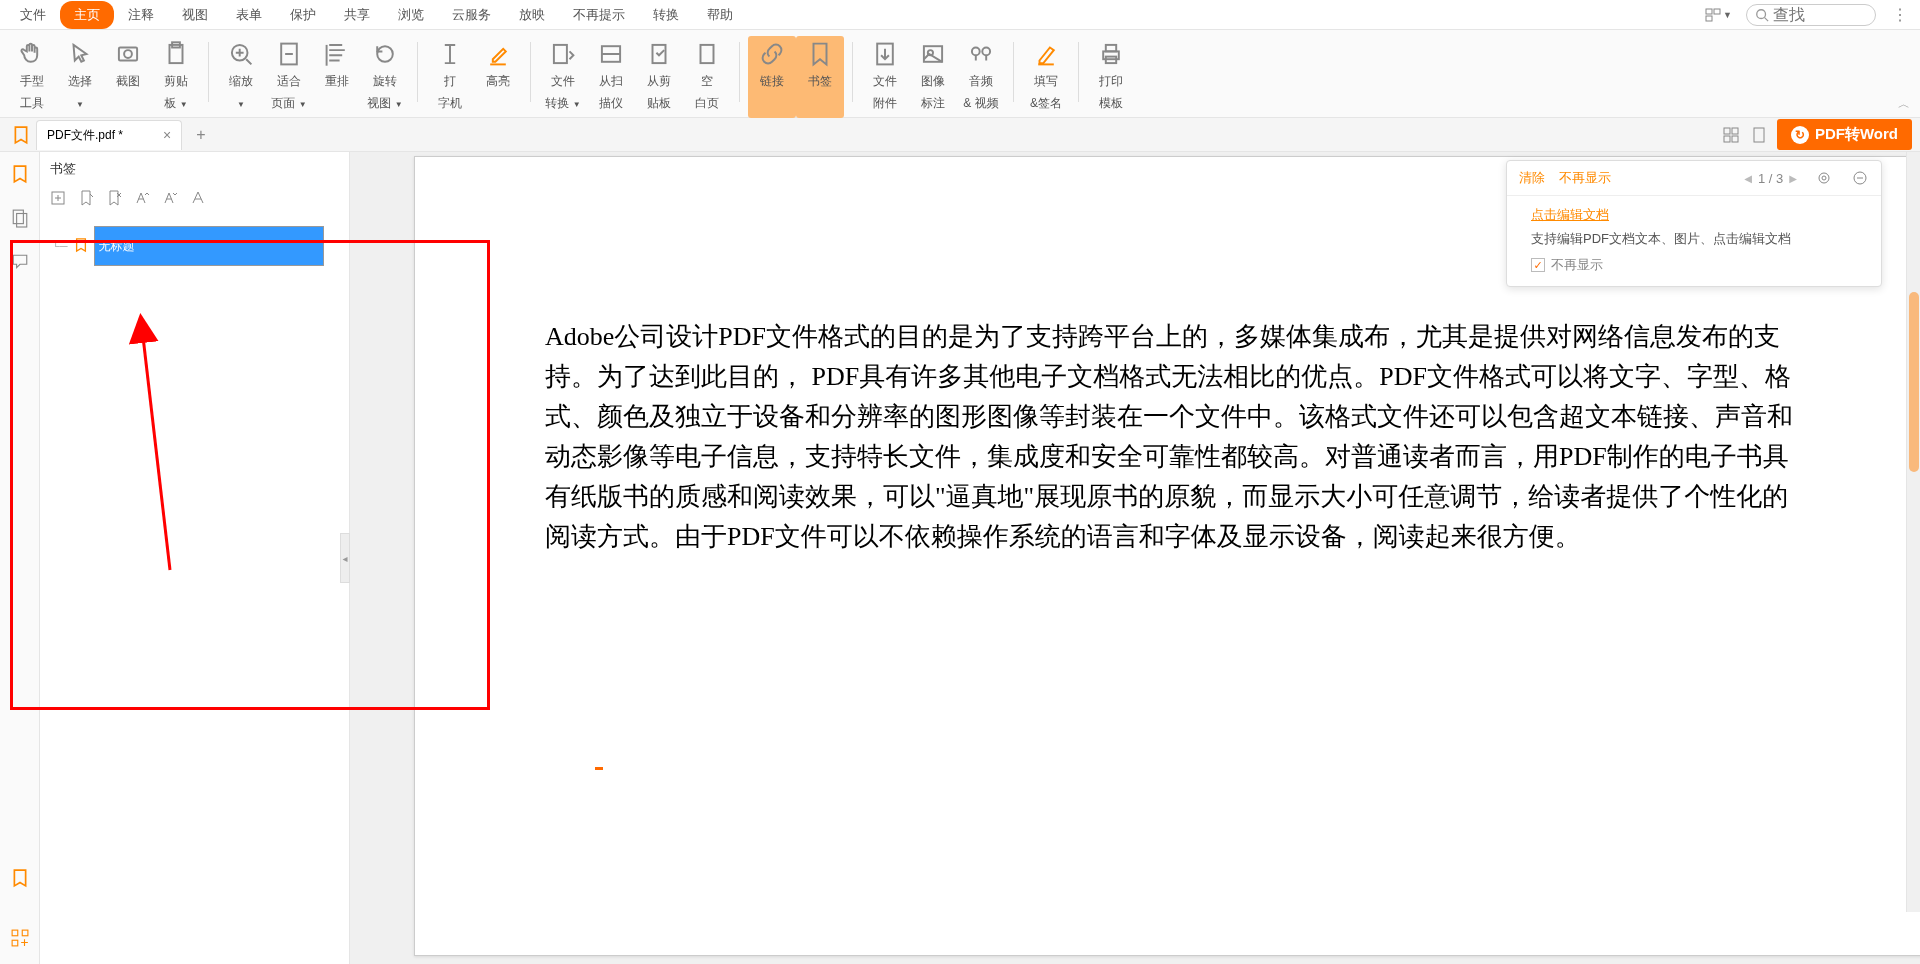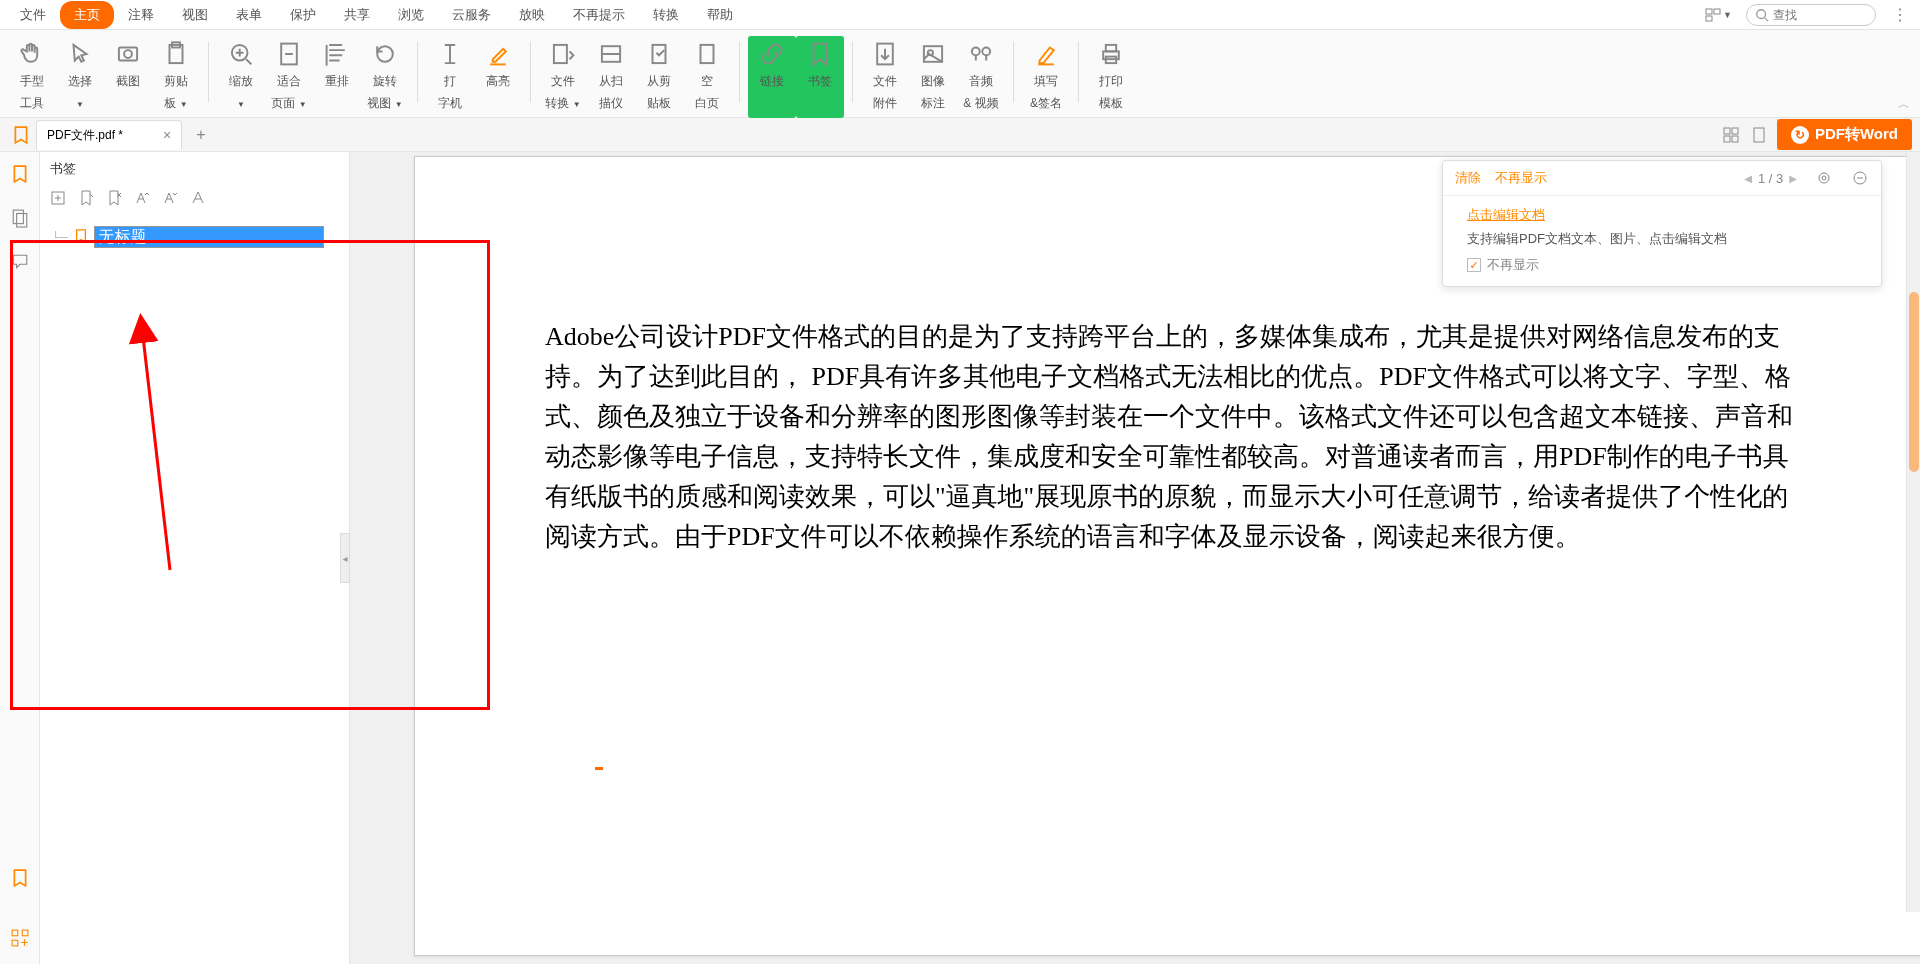--- a/index.html
+++ b/index.html
@@ -6,29 +6,29 @@
 body { font-family: "Microsoft YaHei", "PingFang SC", sans-serif; font-size: 12px; background: #fff; overflow: hidden; width: 1920px; height: 964px; }
 
 
 .menubar { display: flex; align-items: center; height: 30px; background: #fff; border-bottom: 1px solid #e5e5e5; padding: 0 6px; }
 .menubar .menu-item { padding: 5px 14px; font-size: 13px; color: #555; cursor: pointer; border-radius: 12px; }
 .menubar .menu-item.active { background: #ff6a00; color: #fff; }
 .menubar .spacer { flex: 1; }
 .menubar .right-controls { display: flex; align-items: center; gap: 10px; }
 .menubar .search-box { display: flex; align-items: center; border: 1px solid #ccc; border-radius: 12px; padding: 2px 8px; width: 130px; height: 22px; color: #999; }
 .menubar .search-box svg { width: 14px; height: 14px; fill: #999; margin-right: 4px; }
-.menubar .search-box input { border: none; outline: none; width: 80px; font-size: 12px; background: transparent; }
+.menubar .search-box input { border: none; outline: none; width: 80px; font-size: 16px; background: transparent; }
 .menubar .dropdown-icon { display: flex; align-items: center; color: #666; font-size: 12px; padding: 2px 4px; }
 .menubar .kebab { color: #888; padding: 0 6px; font-size: 16px; }
 
 
 .ribbon { display: flex; align-items: flex-start; background: #fafafa; border-bottom: 1px solid #e5e5e5; padding: 6px 8px 4px; height: 88px; position: relative; }
 .ribbon-group { display: flex; }
 .ribbon-btn { display: flex; flex-direction: column; align-items: center; justify-content: flex-start; width: 48px; padding: 4px 2px 2px; cursor: pointer; color: #555; font-size: 12px; border-radius: 3px; }
-.ribbon-btn.active { background: #22c55e; }
+.ribbon-btn.active { background: #fdba74; }
 .ribbon-btn .icon { width: 28px; height: 28px; display: flex; align-items: center; justify-content: center; margin-bottom: 2px; }
 .ribbon-btn .icon svg { width: 26px; height: 26px; fill: none; stroke: #888; stroke-width: 1.5; }
 .ribbon-btn.highlight .icon svg { stroke: #ff8a00; }
 .ribbon-btn .label { line-height: 22px; text-align: center; white-space: pre-line; }
 .ribbon-sep { width: 1px; background: #ddd; margin: 6px 8px; height: 60px; }
 .ribbon-collapse { position: absolute; right: 10px; bottom: 4px; color: #999; font-size: 12px; }
 
 
 .tabbar { display: flex; align-items: center; height: 34px; background: #f5f5f5; border-bottom: 1px solid #e5e5e5; padding-left: 6px; position: relative; }
 .tabbar .home-bookmark { width: 30px; display: flex; align-items: center; justify-content: center; color: #ff8a00; }
@@ -48,32 +48,32 @@
 .left-rail .spacer { flex: 1; }
 .left-rail .rail-icon.bottom { margin-bottom: 16px; }
 
 .bookmark-panel { width: 310px; background: #fff; border-right: 1px solid #e5e5e5; position: relative; }
 .bookmark-panel .panel-title { padding: 8px 10px; font-size: 13px; color: #333; }
 .bookmark-panel .panel-toolbar { display: flex; gap: 10px; padding: 4px 10px 8px; }
 .bookmark-panel .panel-toolbar .tb-icon { width: 18px; height: 18px; color: #888; cursor: pointer; }
 .bookmark-panel .bookmark-item { margin: 10px 12px; display: flex; align-items: center; gap: 6px; }
 .bookmark-panel .bookmark-item .tree-line { color: #aaa; font-size: 11px; }
 .bookmark-panel .bookmark-item .bm-icon { color: #ff8a00; }
-.bookmark-panel .bookmark-item input { border: 1px solid #999; background: #3399ff; color: #fff; padding: 1px 4px; font-size: 16px; width: 230px; }
+.bookmark-panel .bookmark-item input { border: 1px solid #999; background: #3399ff; color: #fff; padding: 12px 4px; font-size: 12px; width: 230px; }
 .bookmark-panel .collapse-handle { position: absolute; right: -1px; top: 50%; transform: translateY(-50%); width: 10px; height: 50px; background: #eee; color: #999; display: flex; align-items: center; justify-content: center; font-size: 10px; border: 1px solid #ddd; }
 
 .doc-area { flex: 1; position: relative; overflow: hidden; margin-left: 14px; }
 .page { position: absolute; left: 50px; top: 4px; width: 1520px; height: 800px; background: #fff; border: 1px solid #ccc; box-shadow: 0 1px 3px rgba(0,0,0,.1); padding: 160px 130px 40px; font-size: 26px; line-height: 40px; color: #000; font-family: "SimSun", serif; }
 .page-marker { position: absolute; left: 180px; top: 610px; width: 8px; height: 3px; background: #ff6a00; }
 
 .red-annotation { position: absolute; border: 3px solid #ff0000; pointer-events: none; z-index: 50; }
 .red-arrow { position: absolute; pointer-events: none; z-index: 50; }
 
 
-.tip-popup { position: absolute; right: 38px; top: 160px; width: 440px; background: #fff; border: 1px solid #ddd; border-radius: 4px; box-shadow: 0 2px 8px rgba(0,0,0,.12); z-index: 60; font-size: 13px; }
+.tip-popup { position: absolute; right: 38px; top: 160px; width: 376px; background: #fff; border: 1px solid #ddd; border-radius: 4px; box-shadow: 0 2px 8px rgba(0,0,0,.12); z-index: 60; font-size: 13px; }
 .tip-popup .tip-header { display: flex; align-items: center; padding: 8px 12px; border-bottom: 1px solid #eee; }
 .tip-popup .tip-header .link { color: #ff8a00; margin-right: 14px; cursor: pointer; }
 .tip-popup .tip-header .spacer { flex: 1; }
 .tip-popup .tip-header .pager { display: flex; align-items: center; gap: 6px; color: #888; }
 .tip-popup .tip-header .nav-tri { color: #bbb; cursor: pointer; font-size: 10px; }
 .tip-popup .tip-header .header-icon { margin-left: 18px; color: #888; width: 18px; height: 18px; display: flex; align-items: center; justify-content: center; cursor: pointer; }
 .tip-popup .tip-body { padding: 10px 24px 12px; }
 .tip-popup .tip-body .title-link { color: #ff8a00; text-decoration: underline; display: inline-block; margin-bottom: 6px; cursor: pointer; }
 .tip-popup .tip-body .desc { color: #555; margin-bottom: 8px; }
 .tip-popup .tip-body .dont-show { display: flex; align-items: center; gap: 6px; color: #888; }

